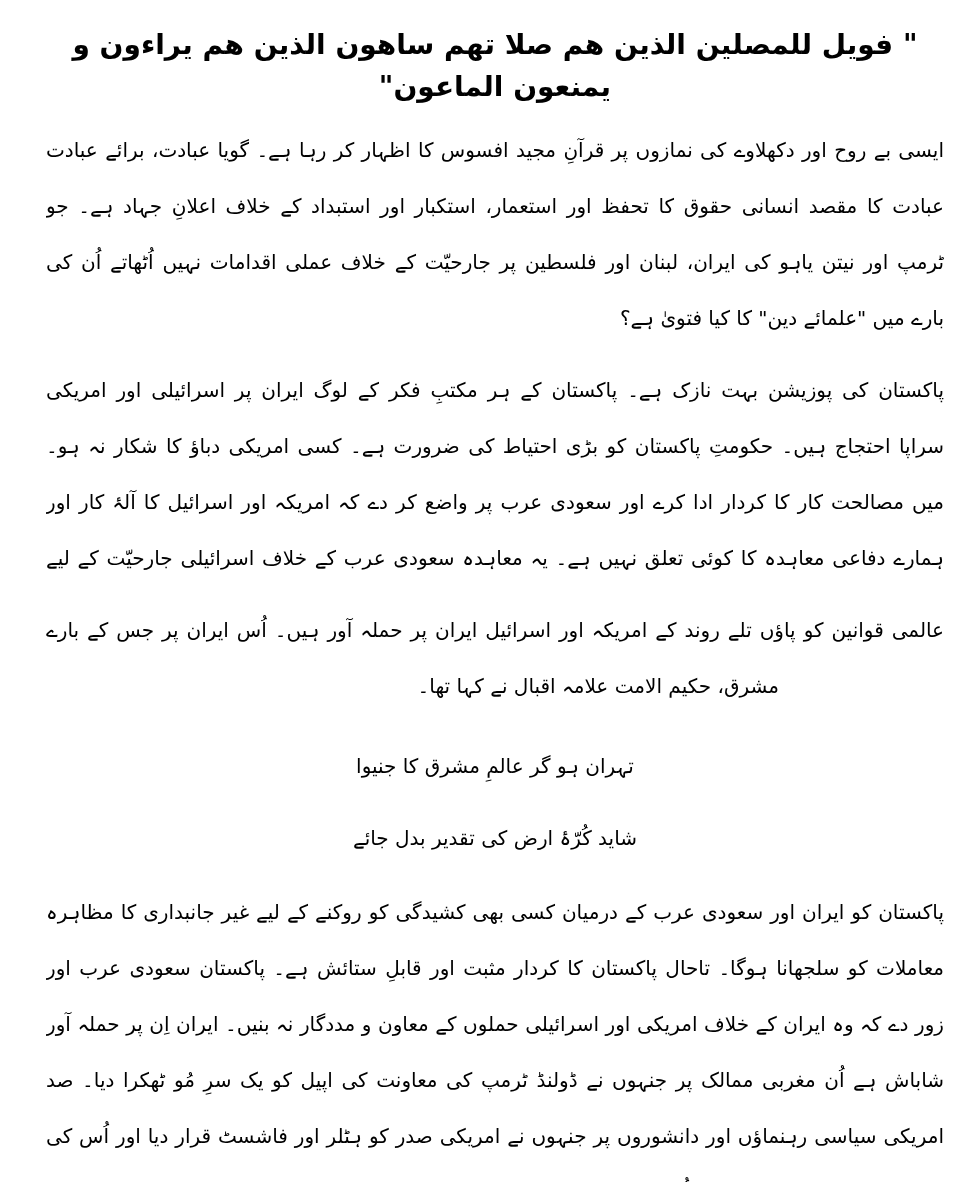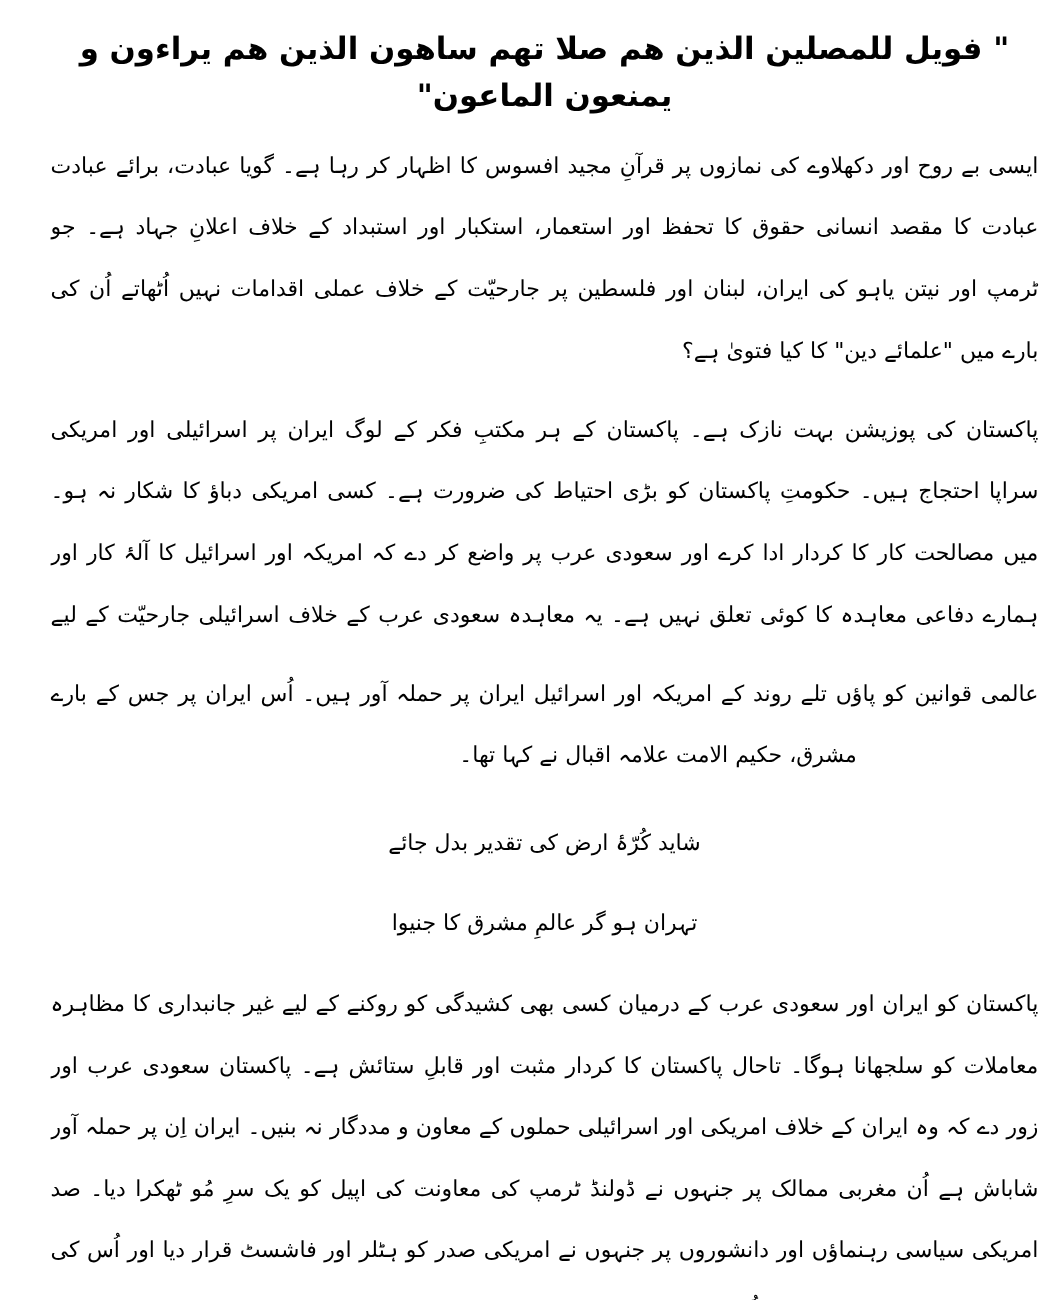--- a/index.html
+++ b/index.html
@@ -77,22 +77,22 @@
     <div class="line">میں مصالحت کار کا کردار ادا کرے اور سعودی عرب پر واضع کر دے کہ امریکہ اور اسرائیل کا آلۂ کار اور مددگار بننے سے</div>
     <div class="line">ہمارے دفاعی معاہدہ کا کوئی تعلق نہیں ہے۔ یہ معاہدہ سعودی عرب کے خلاف اسرائیلی جارحیّت کے لیے ہے۔</div>
   </div>
 
   <div class="para">
     <div class="line">عالمی قوانین کو پاؤں تلے روند کے امریکہ اور اسرائیل ایران پر حملہ آور ہیں۔ اُس ایران پر جس کے بارے میں شاعرِ</div>
     <div class="line line--end-indent">مشرق، حکیم الامت علامہ اقبال نے کہا تھا۔</div>
   </div>
 
   <div class="verse">
+    <div class="vline">تہران ہو گر عالمِ مشرق کا جنیوا</div>
     <div class="vline">شاید کُرّۂ ارض کی تقدیر بدل جائے</div>
-    <div class="vline">تہران ہو گر عالمِ مشرق کا جنیوا</div>
   </div>
 
   <div class="para">
     <div class="line">پاکستان کو ایران اور سعودی عرب کے درمیان کسی بھی کشیدگی کو روکنے کے لیے غیر جانبداری کا مظاہرہ کرتے ہوئے</div>
     <div class="line">معاملات کو سلجھانا ہوگا۔ تاحال پاکستان کا کردار مثبت اور قابلِ ستائش ہے۔ پاکستان سعودی عرب اور خلیجی ممالک پر</div>
     <div class="line">زور دے کہ وہ ایران کے خلاف امریکی اور اسرائیلی حملوں کے معاون و مددگار نہ بنیں۔ ایران اِن پر حملہ آور نہیں ہوگا۔</div>
     <div class="line">شاباش ہے اُن مغربی ممالک پر جنہوں نے ڈولنڈ ٹرمپ کی معاونت کی اپیل کو یک سرِ مُو ٹھکرا دیا۔ صد آفرین ہے اُن</div>
     <div class="line">امریکی سیاسی رہنماؤں اور دانشوروں پر جنہوں نے امریکی صدر کو ہٹلر اور فاشسٹ قرار دیا اور اُس کی جارحیّت کی مذمّت</div>
     <div class="line line--end-indent">کرتے ہوئے اُس سے مستعفی ہونے کا مطالبہ کیا۔</div>
   </div>

